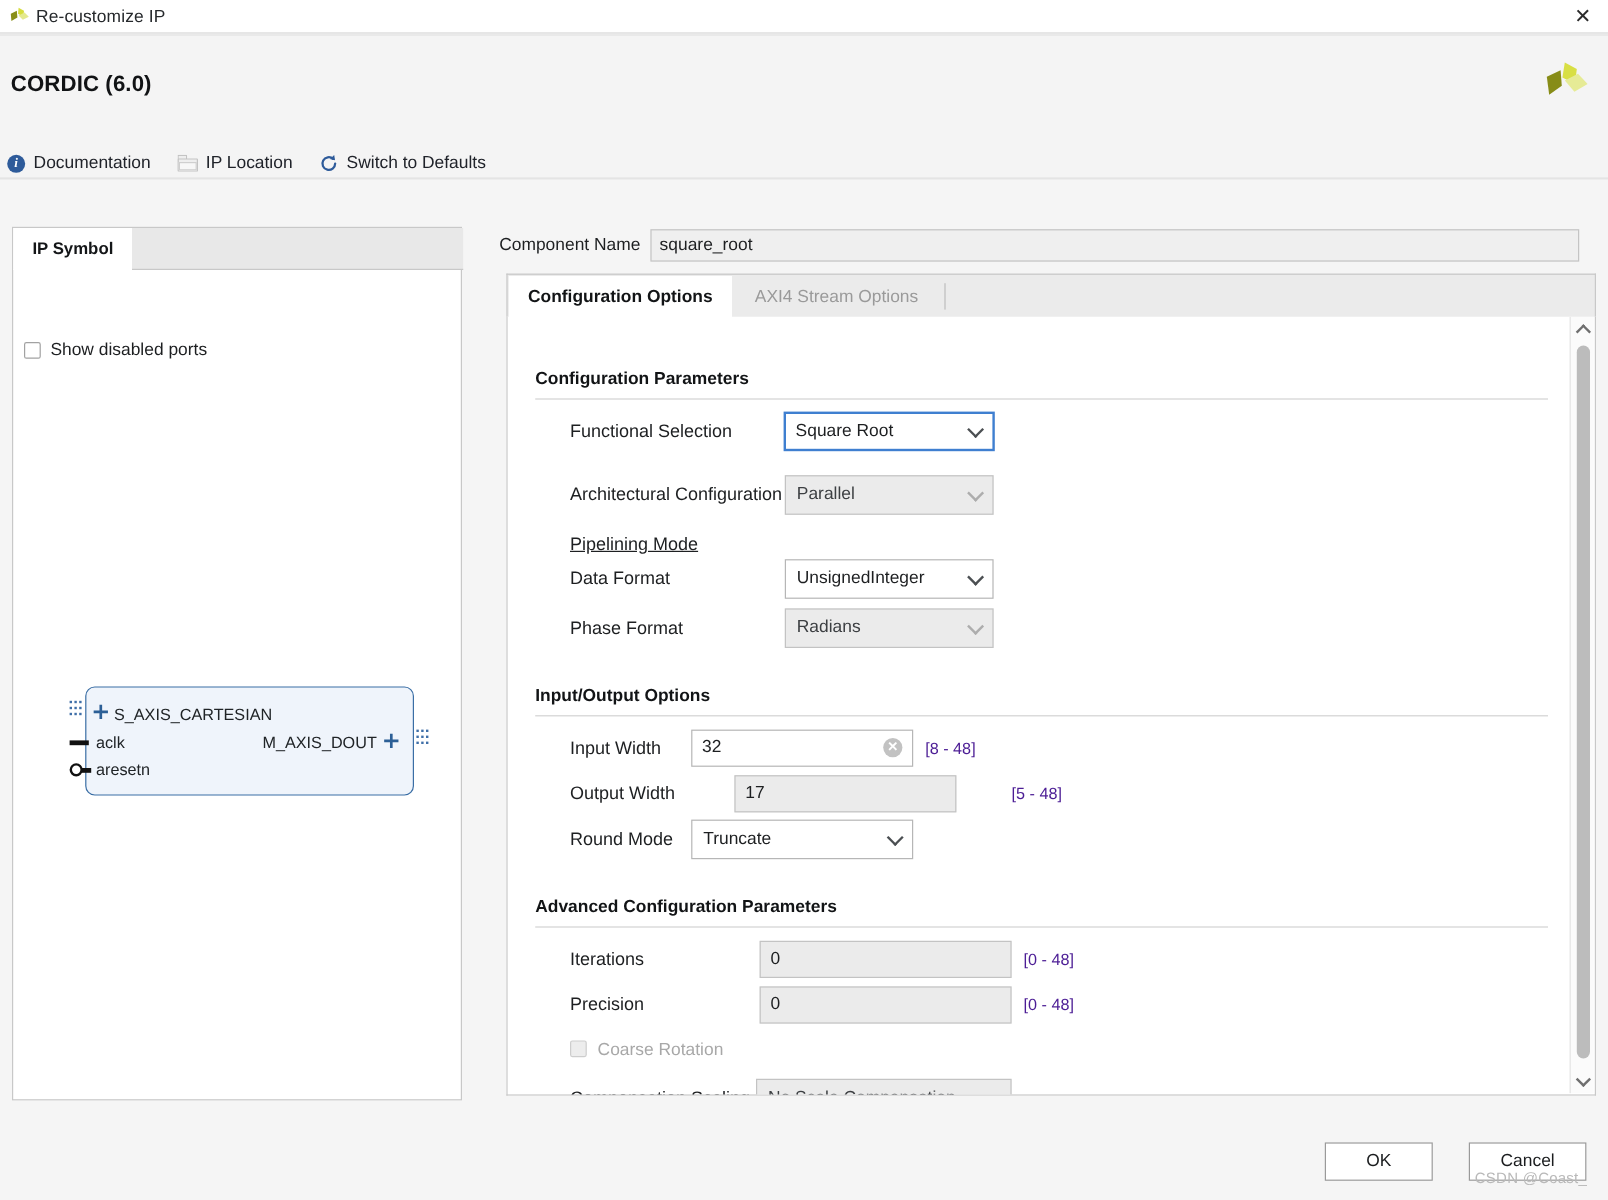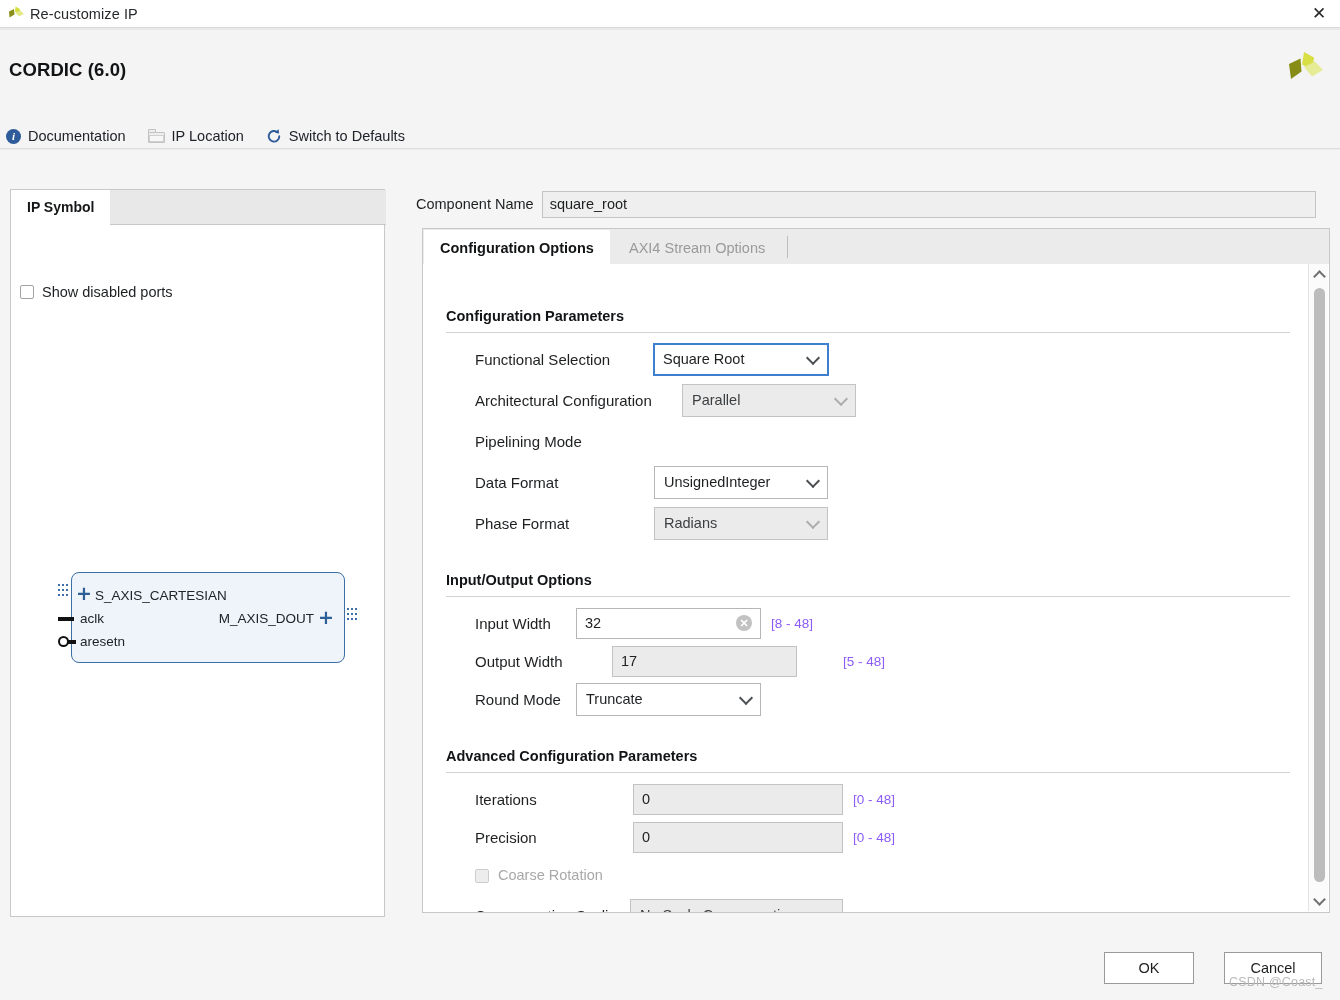--- a/index.html
+++ b/index.html
@@ -170,23 +170,23 @@
     position: relative; height: 31px; border: 1px solid #b6b6b6; background: #ffffff;
     display: flex; align-items: center; padding: 0 28px 0 8px; font-size: 14.5px; color: #1d1f21;
   }
   .txt.disabled { background: #ebebeb; border-color: #c3c3c3; }
   .clear-ic {
     position: absolute; right: 8px; top: 50%; margin-top: -8px;
     width: 16px; height: 16px; border-radius: 50%; background: #c2c2c2;
     color: #ffffff; font-size: 11px; line-height: 16px; text-align: center; font-weight: bold;
     cursor: default;
   }
-  .range { font-size: 13.5px; color: #8b5cf6; margin-left: 10px; white-space: nowrap; }
-
-  .chk-disabled { display: flex; align-items: flex-end; }
+  .range { font-size: 13.5px; color: #4c1d95; margin-left: 10px; white-space: nowrap; }
+
+  .chk-disabled { display: flex; align-items: flex-start; }
   .chk-disabled .box {
     width: 14px; height: 14px; border: 1px solid #cdcdcd; background: #ededed; border-radius: 2px;
   }
   .chk-disabled .lbl { font-size: 14.5px; color: #a8a8a8; margin-left: 9px; }
 
   
   .vscroll {
     position: absolute; right: 1px; top: 36px; width: 20px; height: 649px;
     background: #fbfbfb; border-left: 1px solid #e4e4e4;
   }
@@ -358,29 +358,29 @@
             <div class="sect-rule" style="left:23px; top:68px; width:844px;"></div>
 
             <div class="frow" style="left:52px; top:78px; width:800px;">
               <span class="flabel" style="width:175px">Functional Selection</span>
               <div class="sel focused" style="width:176px; margin-left:3px;">
                 <span>Square Root</span>
                 <span class="chev"></span>
               </div>
             </div>
 
-            <div class="frow" style="left:52px; top:119px; width:800px;gap:28px;">
+            <div class="frow" style="left:52px; top:131px; width:800px;">
               <span class="flabel" style="width:175px">Architectural Configuration</span>
               <div class="sel disabled" style="width:174px; margin-left:4px;">
                 <span>Parallel</span>
                 <span class="chev"></span>
               </div>
             </div>
 
-            <div class="frow" style="left:52px; top:160px; width:800px;">
+            <div class="frow" style="left:52px; top:172px; width:800px;text-decoration:underline;">
               <span class="flabel" style="width:175px">Pipelining Mode</span>
             </div>
 
             <div class="frow" style="left:52px; top:201px; width:800px;">
               <span class="flabel" style="width:175px">Data Format</span>
               <div class="sel" style="width:174px; margin-left:4px;">
                 <span>UnsignedInteger</span>
                 <span class="chev"></span>
               </div>
             </div>

